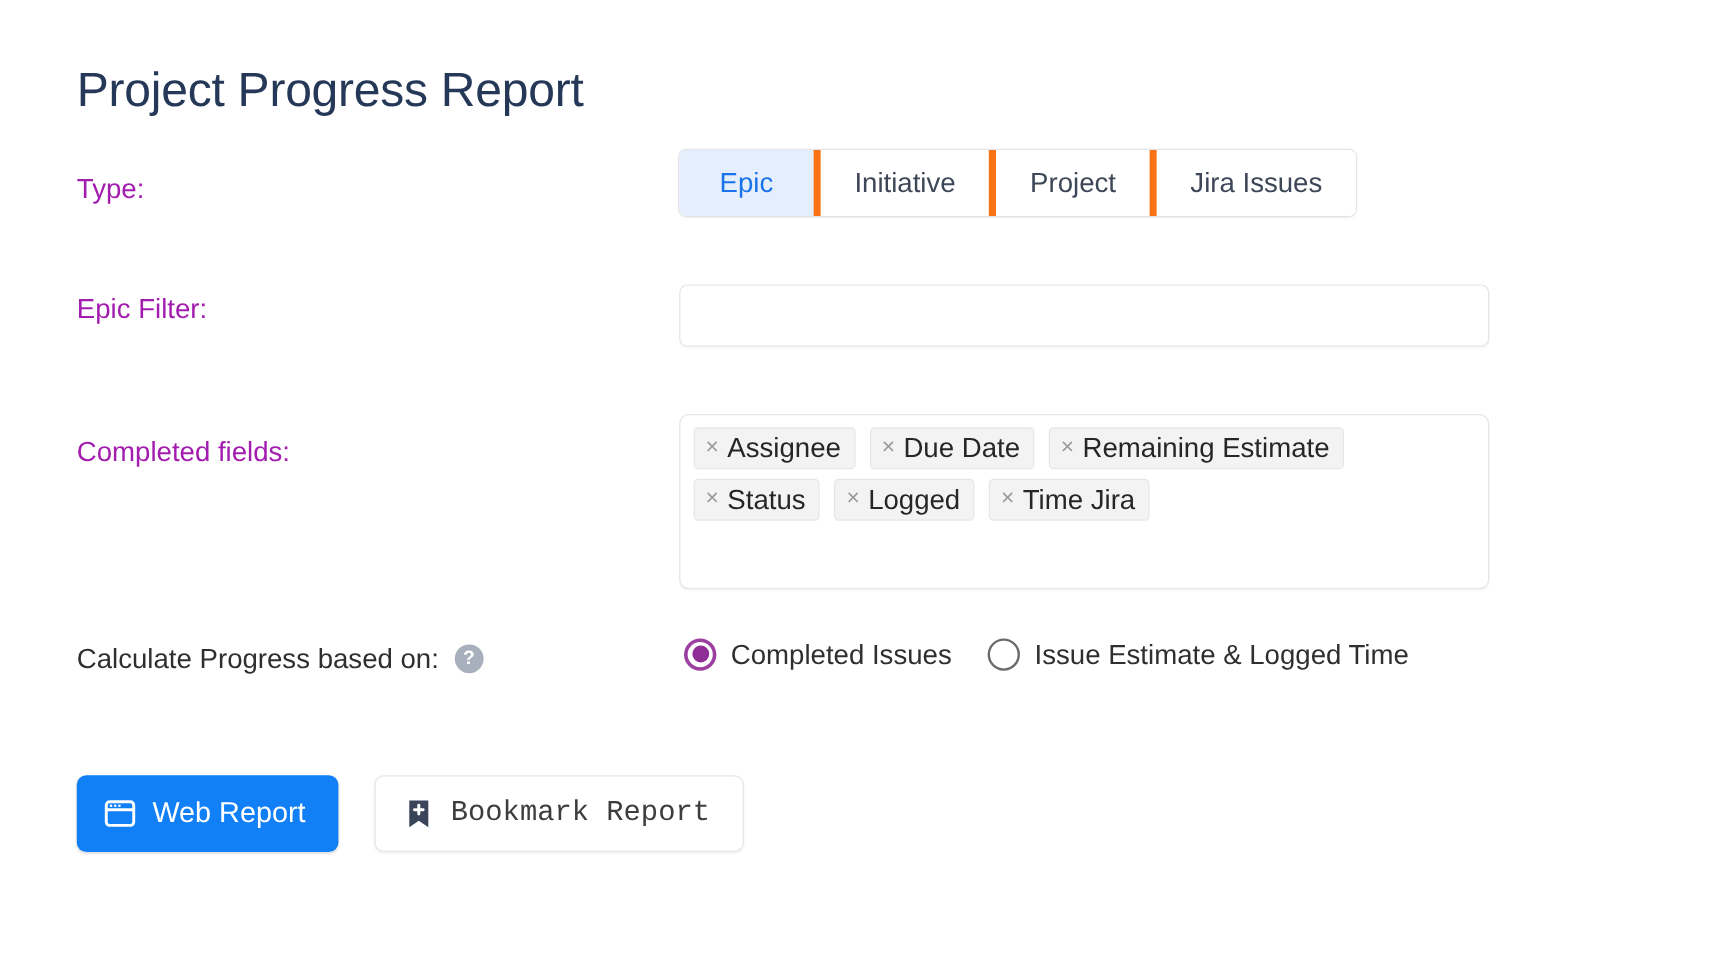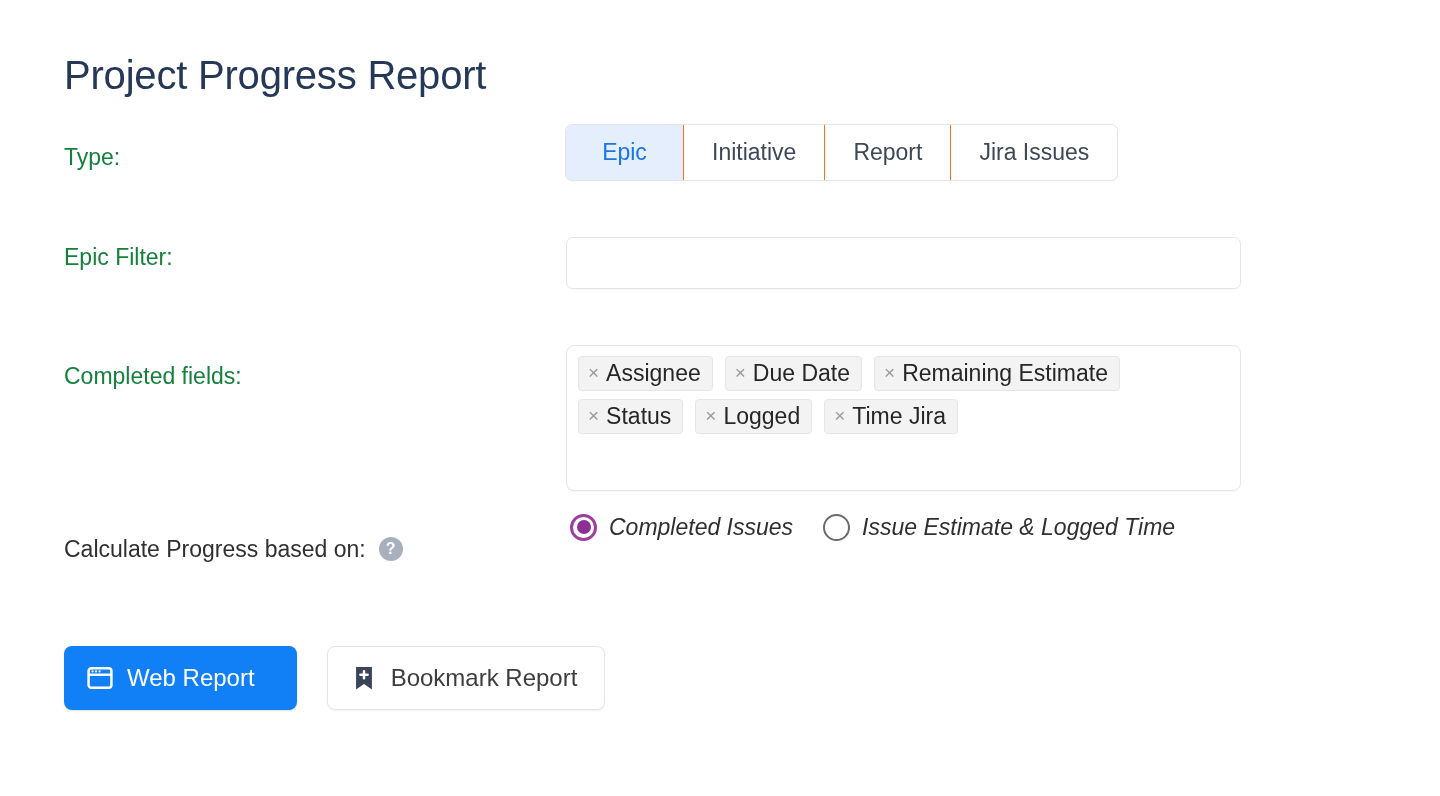--- a/index.html
+++ b/index.html
@@ -36,21 +36,21 @@
     white-space: nowrap;
     margin-top: 28px;
   }
 
   
   .field-label {
     position: absolute;
     left: 64px;
     font-size: 23px;
     line-height: 30px;
-    color: #15803d;
+    color: #a21caf;
     font-weight: 400;
     white-space: nowrap;
   }
   .label-type      { top: 142px; }
   .label-epicfilter{ top: 242px; }
   .label-addfields { top: 361px; }
 
   .label-calcprogress {
     position: absolute;
     left: 64px;
@@ -95,21 +95,21 @@
   }
   .tab {
     display: flex;
     align-items: center;
     justify-content: center;
     padding: 0 28px;
     font-size: 23px;
     line-height: 1;
     color: #3d4757;
     background: #ffffff;
-    border-right: 1px solid #f97316;
+    border-right: 6px solid #f97316;
     cursor: pointer;
     white-space: nowrap;
     min-width: 118px;
   }
   .tab:last-child { border-right: none; }
   .tab.active {
     background: #e4eefc;
     color: #1a73e8;
   }
 
@@ -170,25 +170,24 @@
     font-weight: 400;
     cursor: pointer;
     display: inline-block;
     transform: translateY(-1px);
   }
 
   
   .radio-group {
     position: absolute;
     left: 570px;
-    top: 512px;
+    top: 530px;
     display: flex;
     align-items: center;
     gap: 30px;
-    font-style: italic;
   }
   .radio-option {
     display: flex;
     align-items: center;
     gap: 12px;
     cursor: pointer;
     font-size: 23px;
     line-height: 30px;
     color: #2f2f2f;
     white-space: nowrap;
@@ -236,50 +235,51 @@
     font-size: 24px;
     line-height: 1;
     cursor: pointer;
     white-space: nowrap;
     font-family: "Liberation Sans", sans-serif;
     border: none;
   }
   .btn-primary {
     background: #1180f7;
     color: #ffffff;
-    padding: 0 42px 0 22px;
+    padding: 0 27px 0 22px;
     box-shadow: 0 1px 2px rgba(0,0,0,0.12);
   }
   .btn-secondary {
     background: #ffffff;
     color: #3d3d3d;
     padding: 0 27px 0 22px;
     border: 1px solid #e3e5e9;
     box-shadow: 0 1px 2px rgba(0,0,0,0.05);
+    font-family: Liberation Mono, monospace;
   }
   .icon-svg { flex: none; display: block; }
 </style>
 </head>
 <body>
 
 <div class="page">
 
   <div class="page-title">Project Progress Report</div>
 
   <div class="field-label label-type">Type:</div>
 
   <div class="tab-group">
     <div class="tab active">
       <span>Epic</span>
     </div>
     <div class="tab">
       <span>Initiative</span>
     </div>
     <div class="tab">
-      <span>Report</span>
+      <span>Project</span>
     </div>
     <div class="tab">
       <span>Jira Issues</span>
     </div>
   </div>
 
   <div class="field-label label-epicfilter">Epic Filter:</div>
 
   <input class="epic-filter-input" type="text" placeholder="" style="">
 

